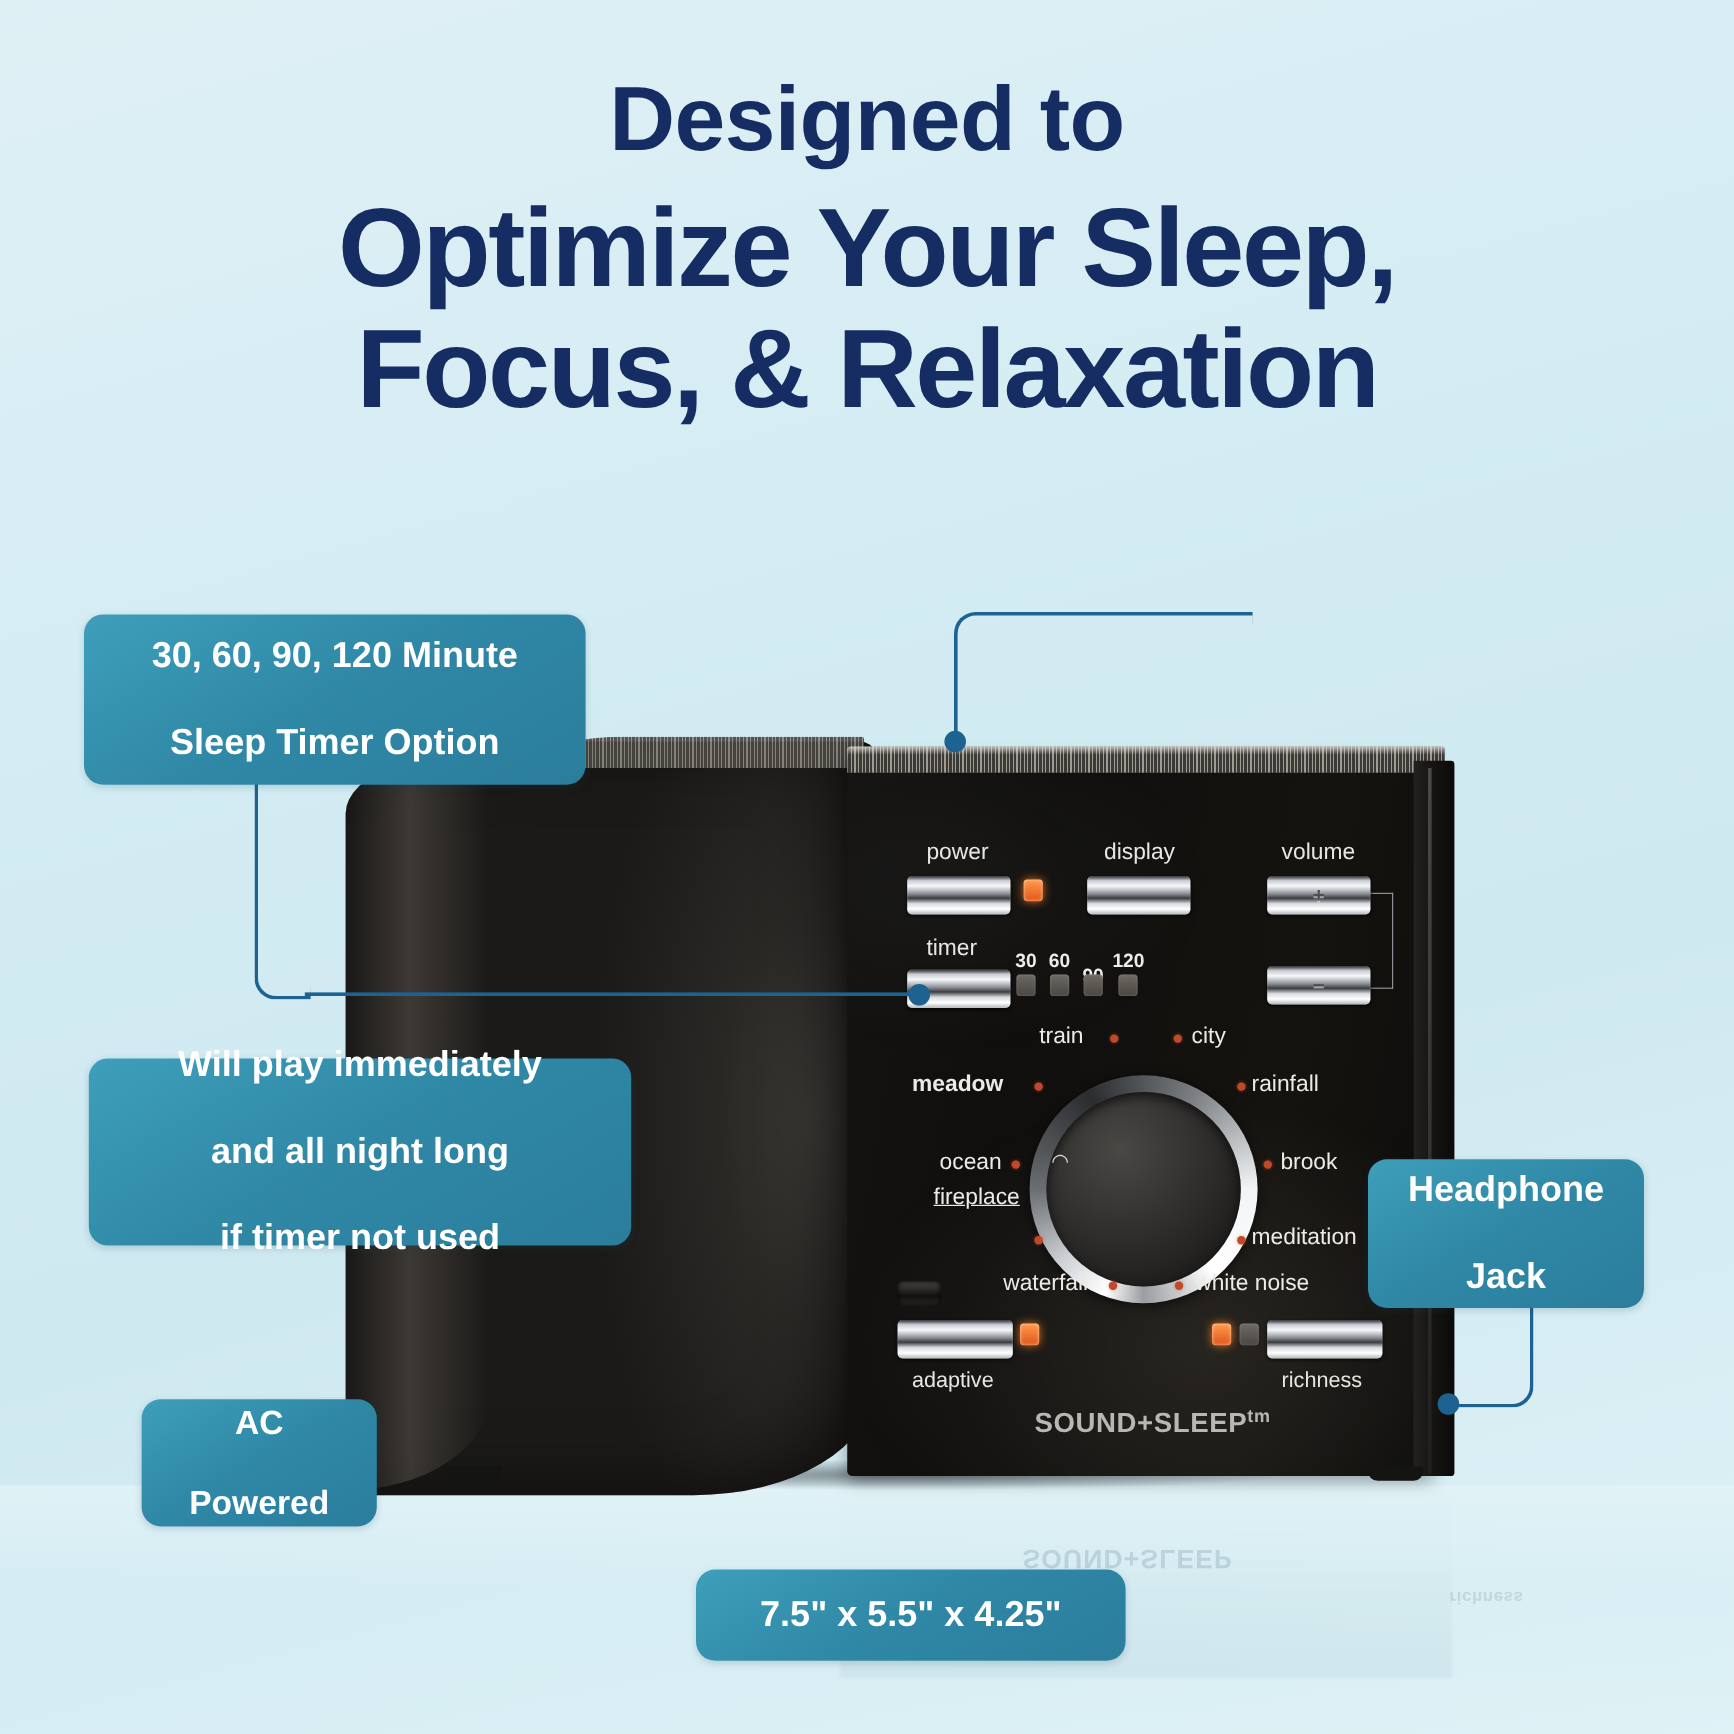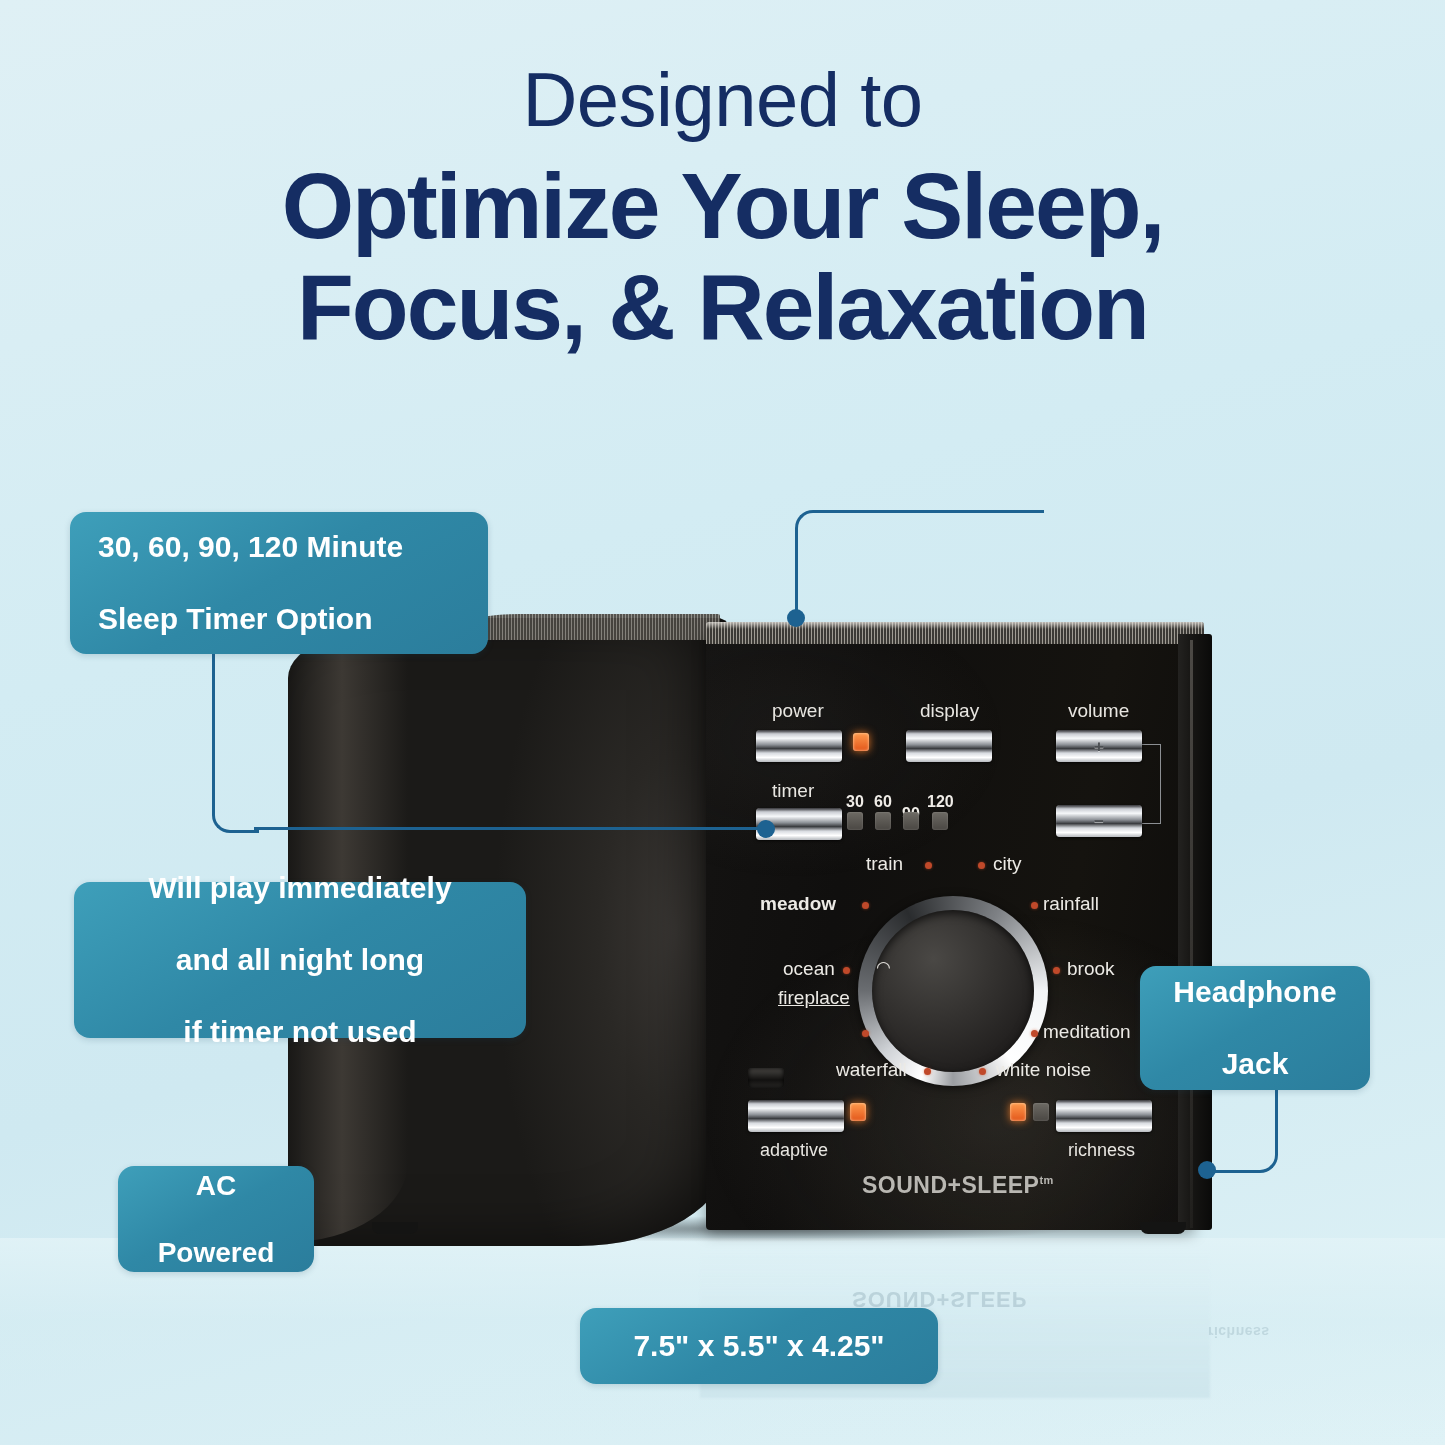--- a/index.html
+++ b/index.html
@@ -22,21 +22,21 @@
     left: 0;
     top: 62px;
     width: 1445px;
     text-align: center;
     color: #152d63;
     line-height: 1.0;
   }
   .headline .l1 {
     display: block;
     font-size: 76px;
-    font-weight: 400;
+    font-weight: 700;
     letter-spacing: -0.5px;
   }
   .headline .l2 {
     display: block;
     font-size: 93px;
     font-weight: 700;
     letter-spacing: -2px;
     margin-top: 22px;
   }
   .headline .l3 {
@@ -355,21 +355,21 @@
     position: absolute;
     left: 862px;
     top: 1172px;
     color: #b9b7b2;
     font-size: 23px;
     font-weight: 700;
     letter-spacing: 0.5px;
     z-index: 26;
     white-space: nowrap;
   }
-  .logo sup { font-size: 11px; vertical-align: super; }
+  .logo sup { font-size: 15px; vertical-align: super; }
 </style>
 </head>
 <body>
 
 <div id="page">
 
   <div class="headline">
     <span class="l1">Designed to</span>
     <span class="l2">Optimize Your Sleep,</span>
     <span class="l3">Focus, &amp; Relaxation</span>
@@ -466,21 +466,21 @@
   <div class="conn" style="left:212px; top:652px; width:44px; height:178px; border-left-width:3px; border-bottom-width:3px; border-bottom-left-radius:18px;"></div>
   <div class="conn" style="left:254px; top:827px; width:510px; height:3px; border-top-width:3px;"></div>
   <div class="dot" style="left:757px; top:820px;"></div>
 
   <div class="conn" style="left:795px; top:510px; width:246px; height:112px; border-top-width:3px; border-left-width:3px; border-top-left-radius:18px;"></div>
   <div class="dot" style="left:787px; top:609px;"></div>
 
   <div class="conn" style="left:1205px; top:1090px; width:70px; height:80px; border-right-width:3px; border-bottom-width:3px; border-bottom-right-radius:18px;"></div>
   <div class="dot" style="left:1198px; top:1161px;"></div>
 
-  <div class="callout" style="left:70px; top:512px; width:418px; height:142px; padding:0 28px; font-size:30px; text-align:left;">
+  <div class="callout" style="left:70px; top:512px; width:418px; height:142px; padding:0 28px; font-size:30px; text-align:center;">
     <span>
       <span>30, 60, 90, 120 Minute</span><br>
       <span>Sleep Timer Option</span>
     </span>
   </div>
 
 
   <div class="callout" style="left:1140px; top:966px; width:230px; height:124px; padding:0 14px; font-size:30px; text-align:center;">
     <span>
       <span>Headphone</span><br>

